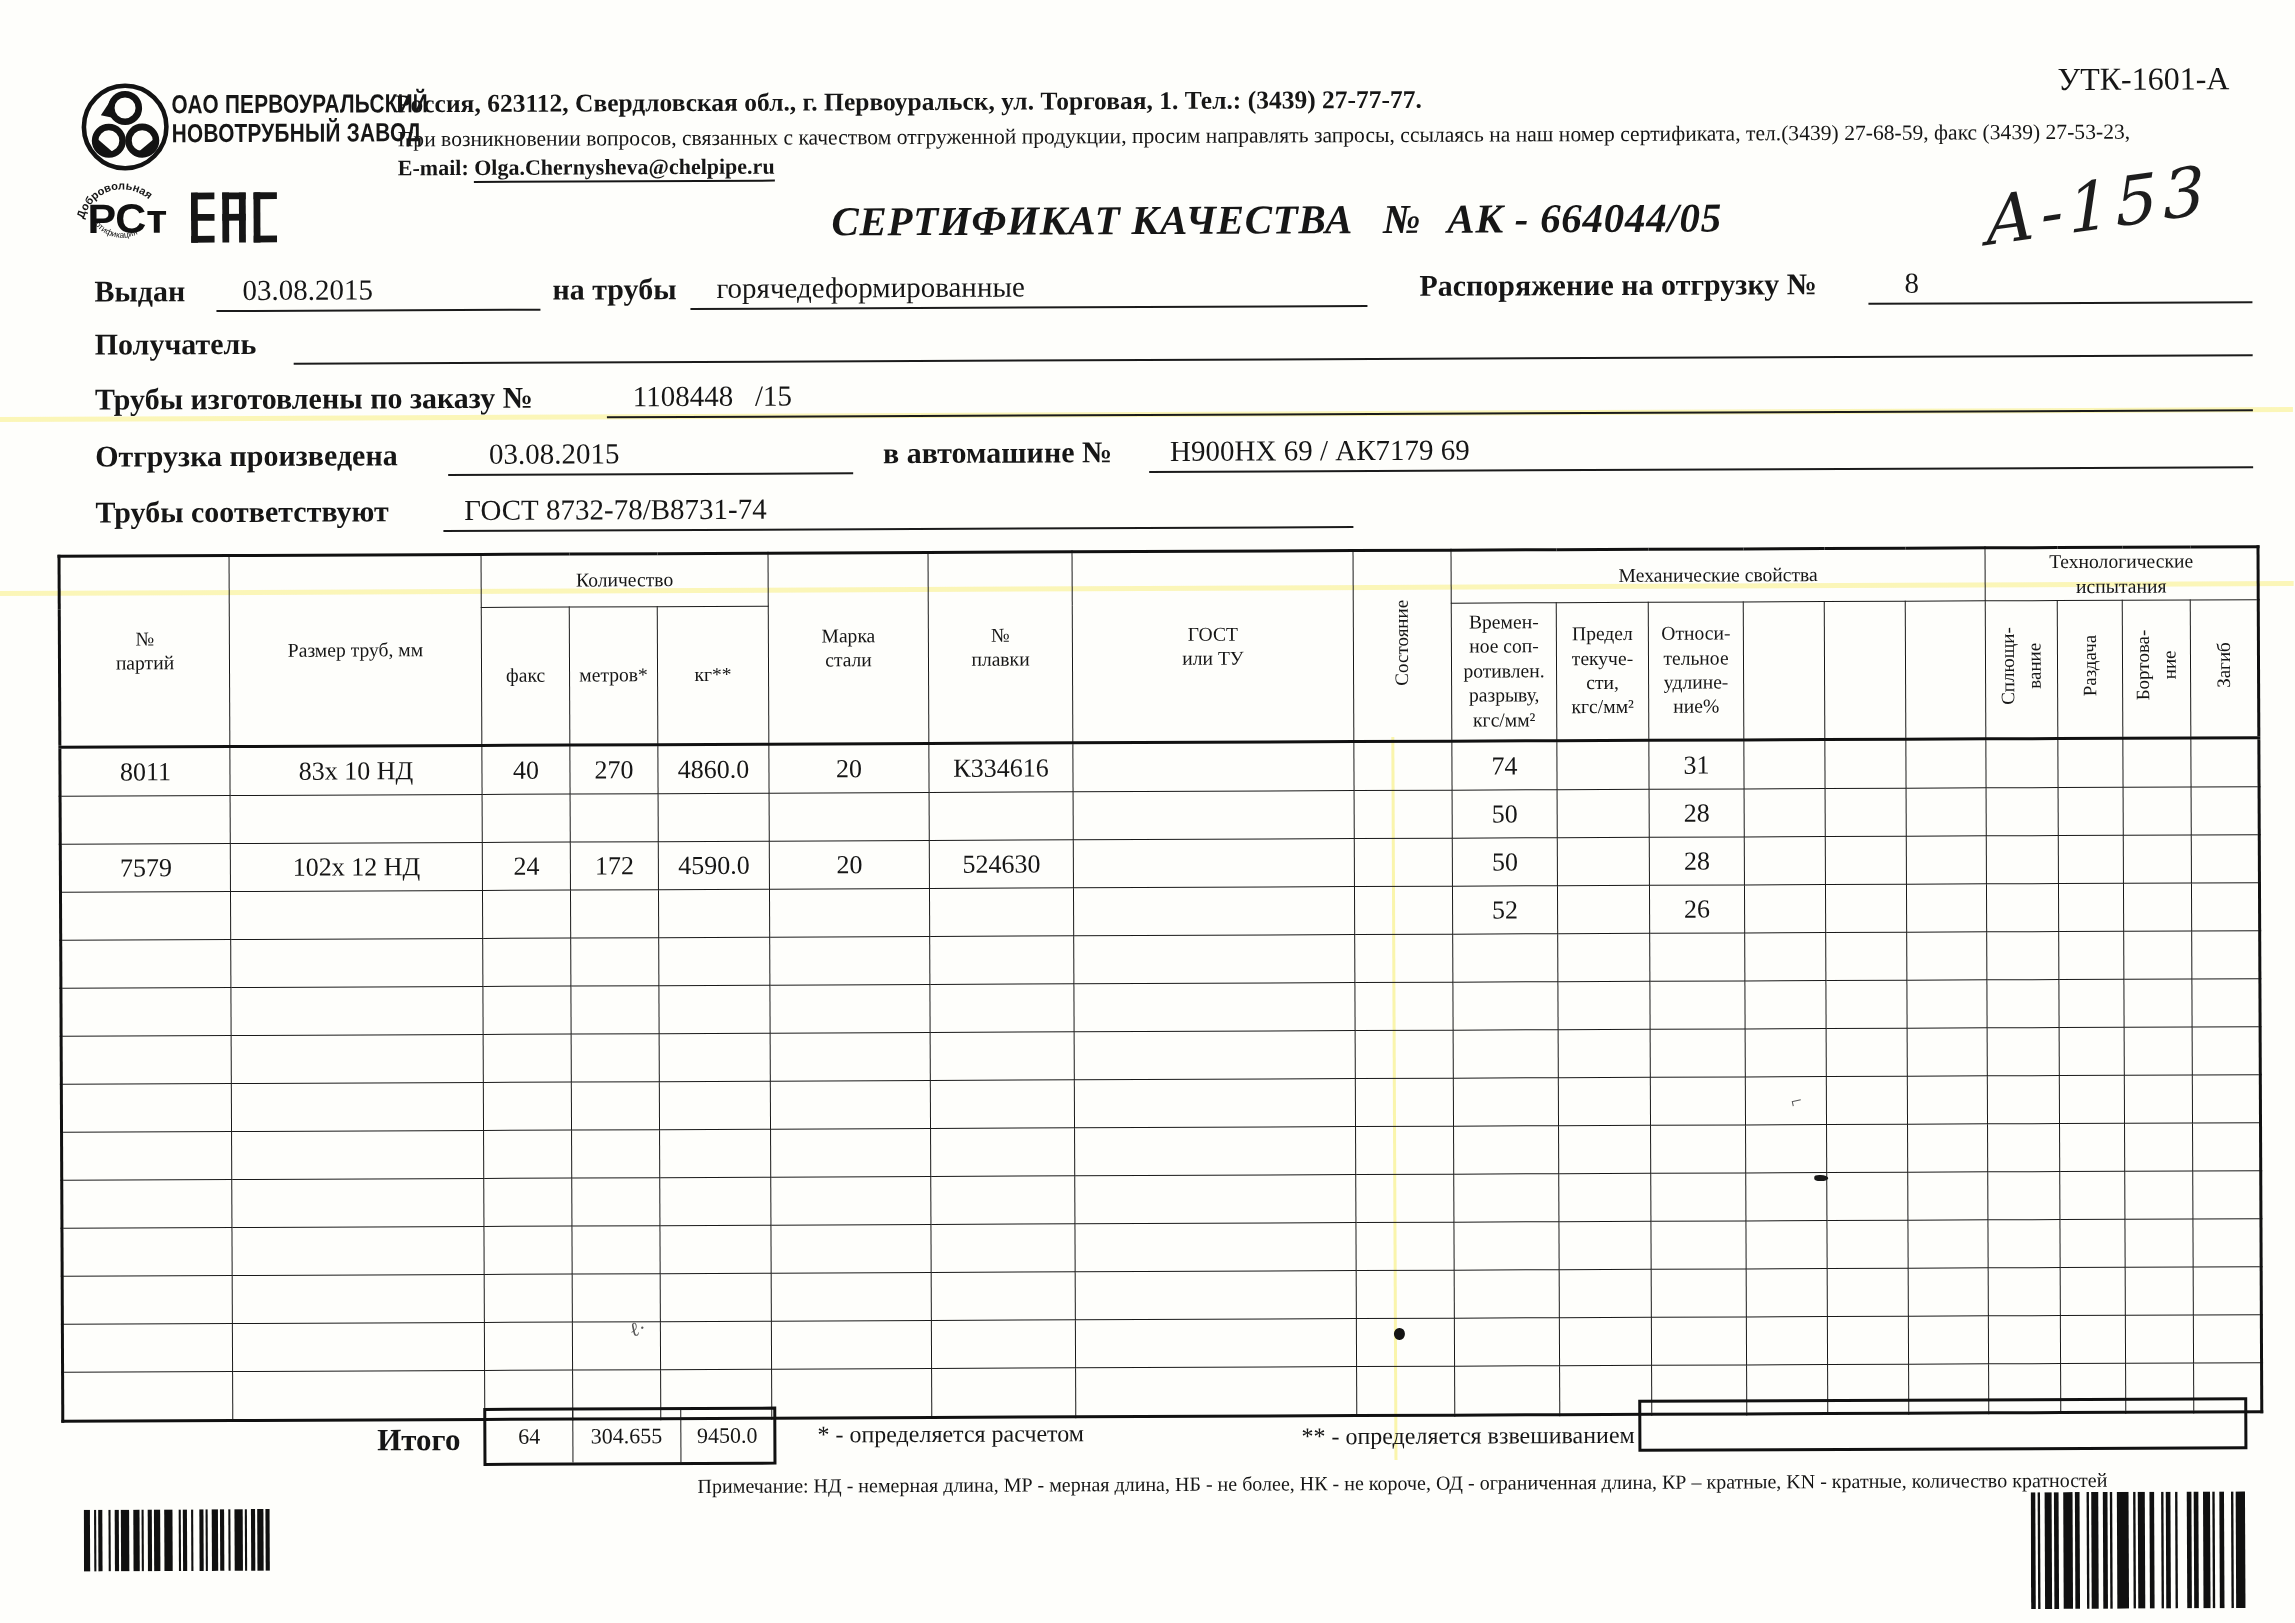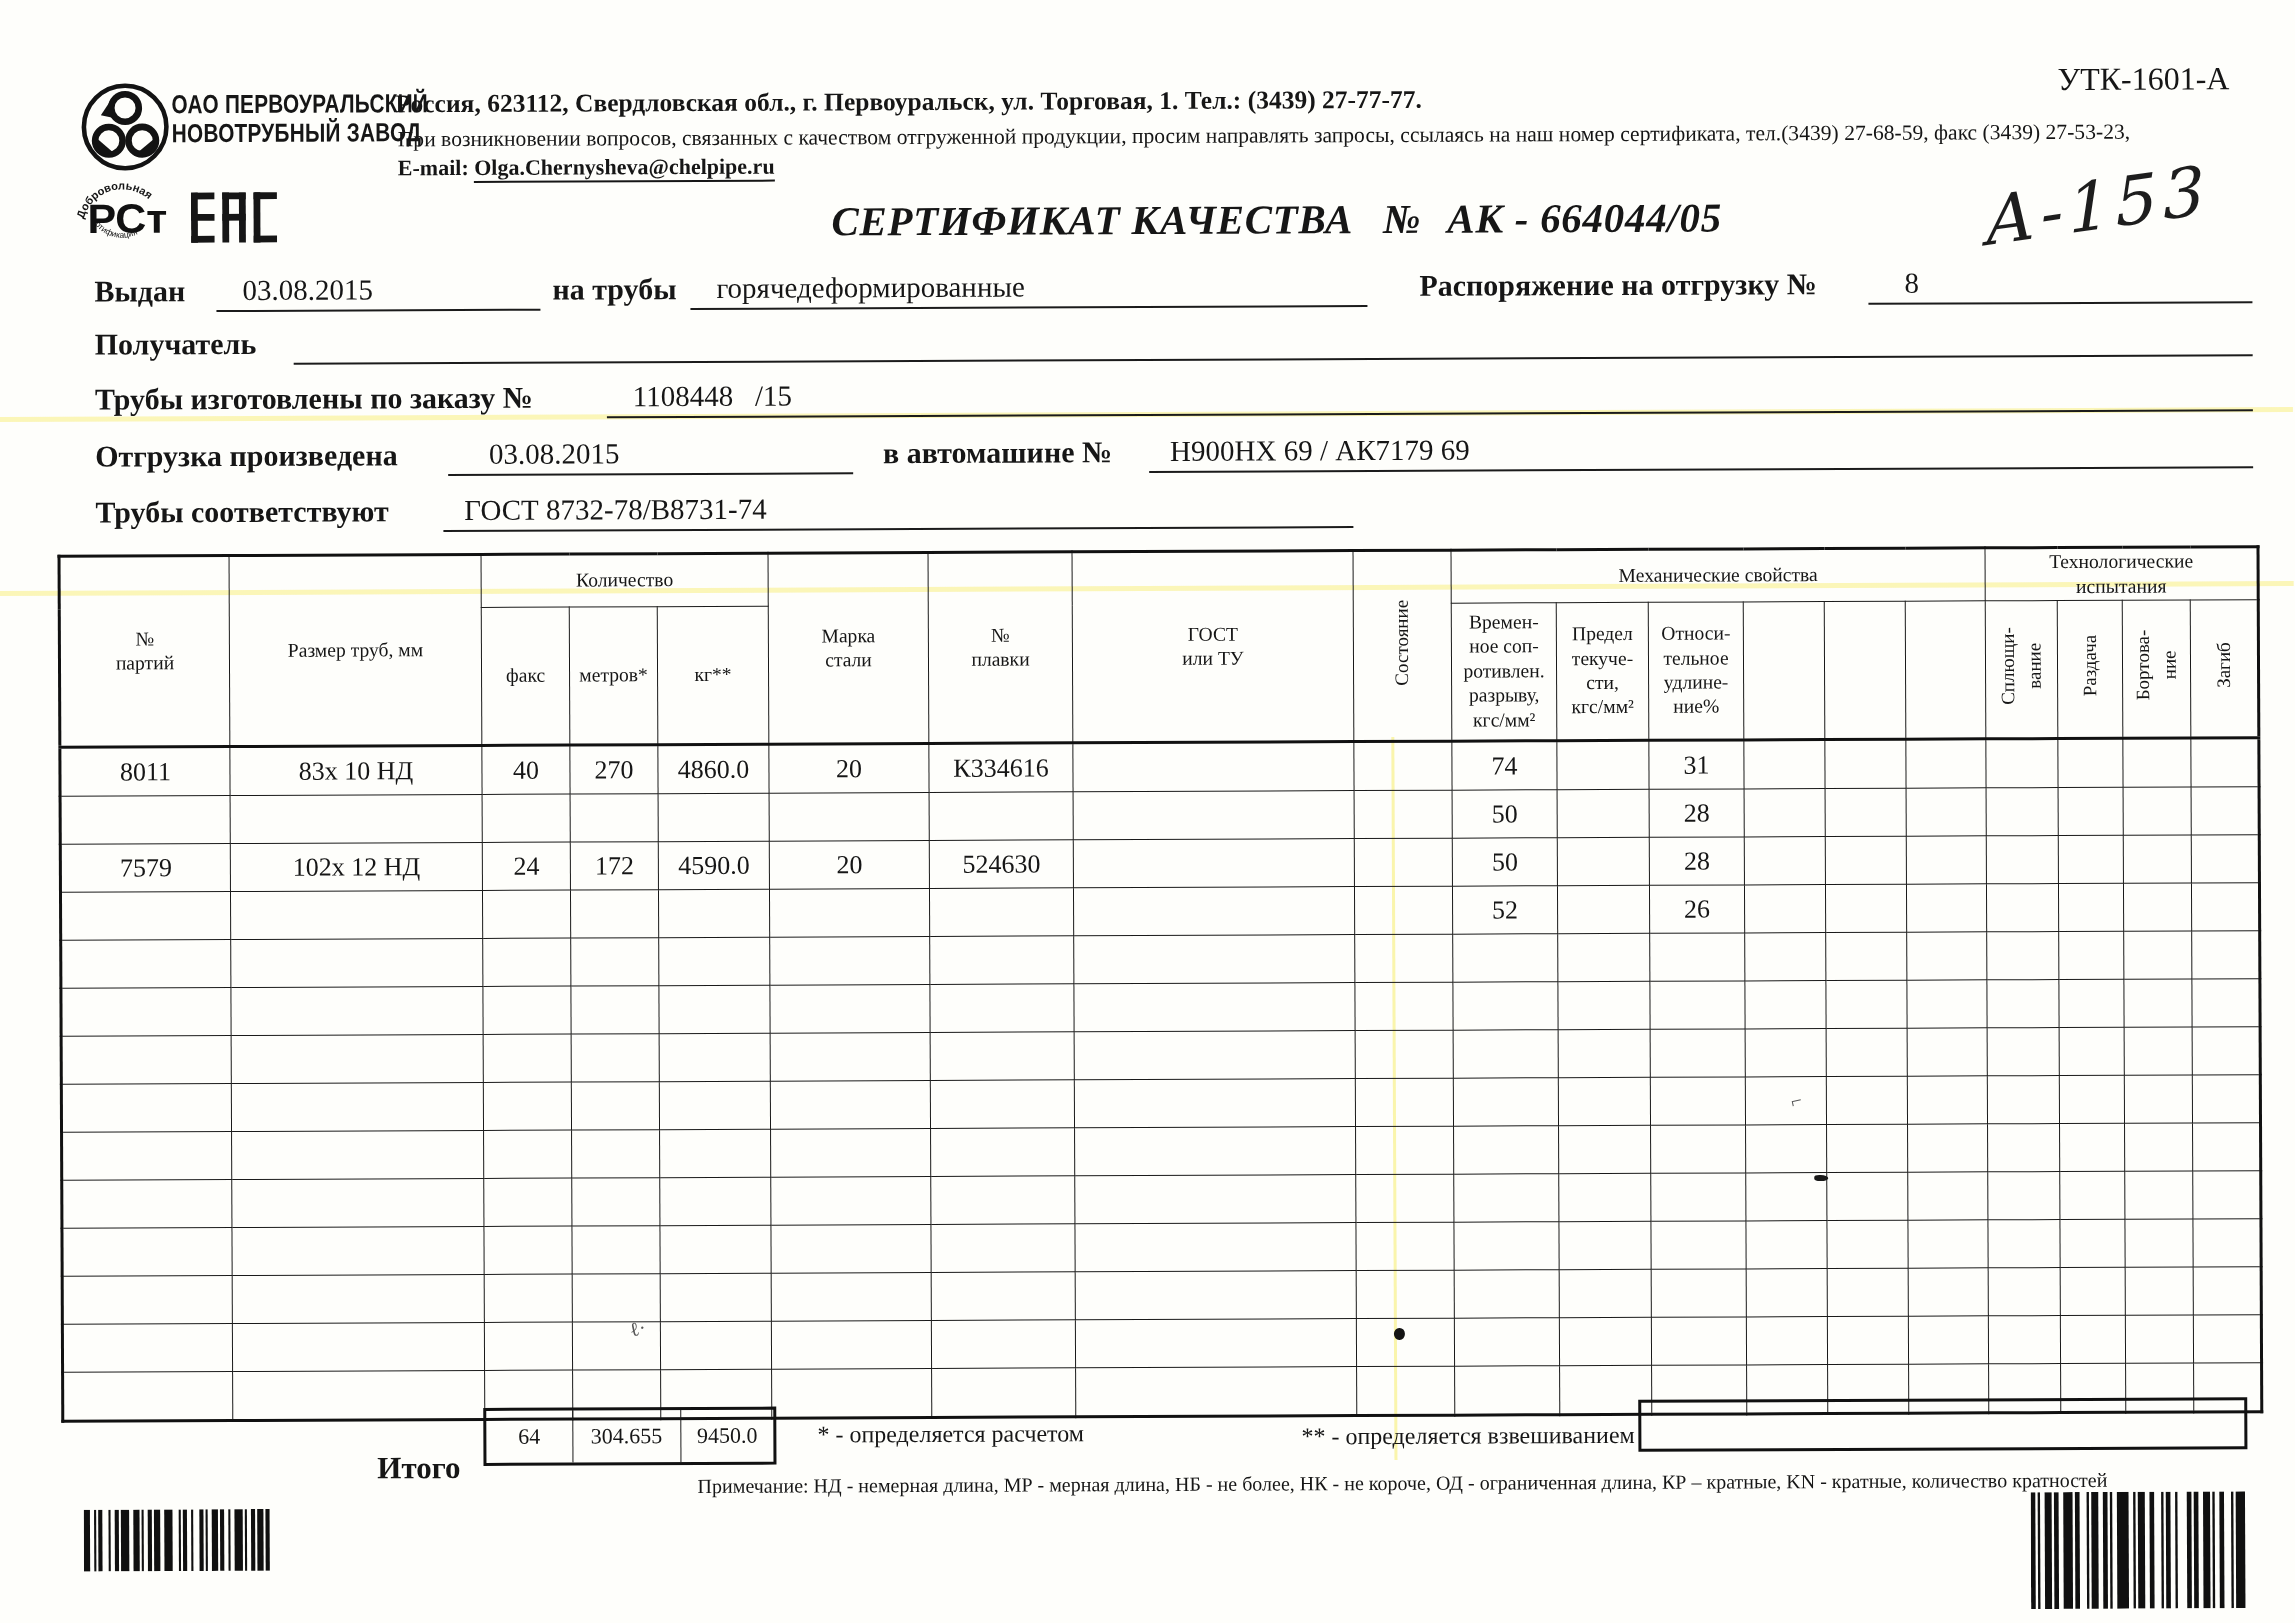--- a/index.html
+++ b/index.html
@@ -35,21 +35,21 @@
   table.cert thead{border-bottom:3.3px solid #111;}
   table.cert td{height:47px;font-size:26px;}
   .pre{white-space:pre-line;}
   .vert{writing-mode:vertical-rl;transform:rotate(180deg);white-space:pre-line;line-height:1.4;
         font-size:19px;margin:0 auto;}
   th.bL, td.bL{border-left-width:3.3px;}
   tr.hA th{height:51px;}
   tr.hB th{height:136px;}
 
   
-  .tot-label{font-weight:bold;font-size:31px;text-align:right;margin-top:28px;}
+  .tot-label{font-weight:bold;font-size:31px;text-align:right;}
   .tot-box{display:flex;border:3.3px solid #111;box-sizing:border-box;background:transparent;}
   .tot-cell{border-right:1.3px solid #1a1a1a;display:flex;align-items:center;justify-content:center;
             font-size:22px;box-sizing:border-box;height:100%;}
   .tot-cell:last-child{border-right:none;}
   .fnote{font-size:24px;white-space:nowrap;}
   .rbox{border:3.3px solid #111;box-sizing:border-box;}
   .note{font-size:20px;white-space:nowrap;}
 
   
   .art-yline{position:absolute;background:rgba(248,238,130,0.55);}

